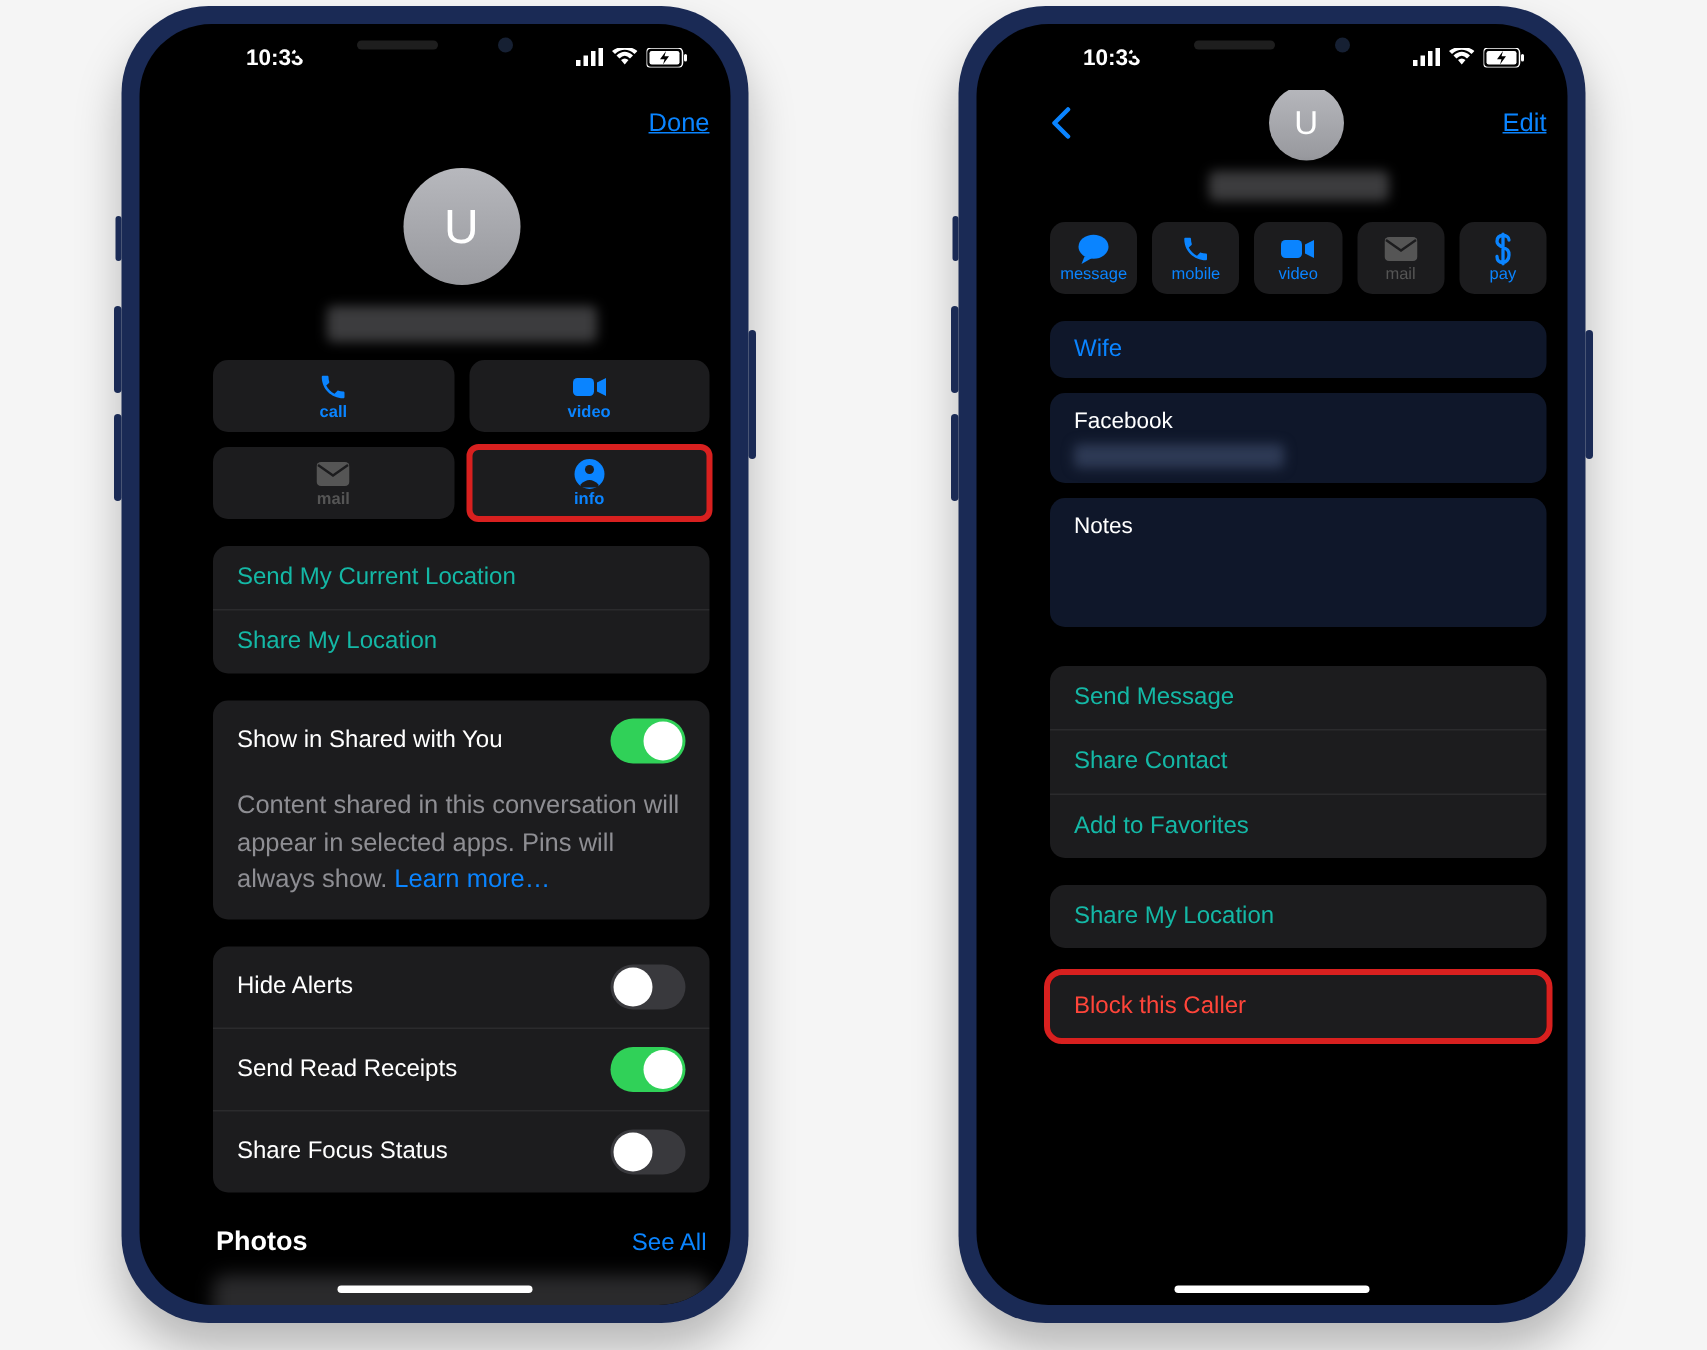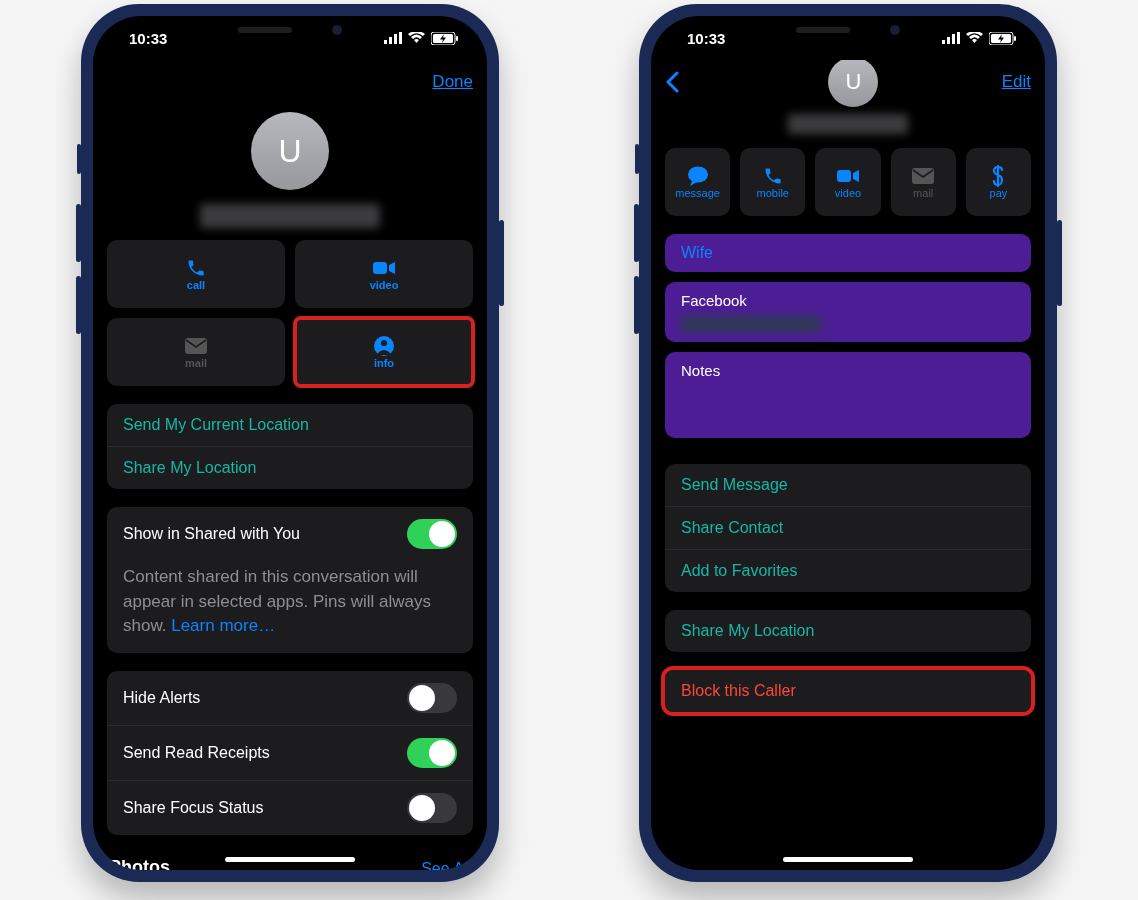--- a/index.html
+++ b/index.html
@@ -32,20 +32,21 @@
   .btn-voldn { left: -5px; top: 272px; width: 5px; height: 58px; }
   .btn-power { right: -5px; top: 216px; width: 5px; height: 86px; }
 
   .screen {
     width: 100%; height: 100%;
     background: #000;
     border-radius: 48px;
     overflow: hidden;
     position: relative;
     color: #fff;
+    padding-left: 35px;
   }
   .notch {
     position: absolute; top: 0; left: 50%; transform: translateX(-50%);
     width: 190px; height: 28px; background: #000; border-radius: 0 0 18px 18px;
     z-index: 5;
     display: flex; justify-content: center; align-items: center; gap: 40px;
   }
   .notch .speaker { width: 54px; height: 6px; background: #1e1e1e; border-radius: 3px; }
   .notch .cam { width: 10px; height: 10px; background: #162033; border-radius: 50%; }
 
@@ -74,21 +75,21 @@
   .avatar.small { width: 50px; height: 50px; font-size: 22px; }
   .blurred-name { width: 180px; height: 24px; margin: 14px auto 10px; background: #3c3c3e; border-radius: 4px; filter: blur(4px); }
   .blurred-name.sm { width: 120px; height: 20px; margin: 10px auto 14px; }
 
   
   .actions { display: grid; gap: 10px; }
   .actions.four { grid-template-columns: repeat(2,1fr); font-weight: bold; }
   .actions.five { grid-template-columns: repeat(5,1fr); }
   .action-btn {
     background: #1c1c1e; border-radius: 10px;
-    height: 68px;
+    height: 48px;
     display: flex; flex-direction: column; align-items: center; justify-content: center; gap: 0;
     color: #0a84ff; font-size: 11px;
   }
   .action-btn.disabled { color: #555; }
   .action-btn .ico { height: 22px; display: flex; align-items: center; justify-content: center; }
   .highlight-red { outline: 4px solid #d8201f; outline-offset: -2px; border-radius: 6px; }
 
   
   .panel { background: #1c1c1e; border-radius: 10px; margin-top: 18px; overflow: hidden; }
   .row { padding: 12px 16px; font-size: 16px; display: flex; justify-content: space-between; align-items: center; }
@@ -106,21 +107,21 @@
   .toggle.on .knob { right: 2px; }
   .toggle.off .knob { left: 2px; }
 
   
   .photos-hdr { display: flex; justify-content: space-between; align-items: flex-end; margin-top: 18px; padding: 4px 2px; }
   .photos-hdr .t { font-size: 18px; font-weight: 600; }
   .photos-hdr .see { color: #0a84ff; font-size: 16px; }
   .photo-thumb { width: 100%; height: 70px; border-radius: 8px; background: #2a2a2c; margin-top: 8px; filter: blur(6px); }
 
   
-  .section-label { background: #4c1d95; border-radius: 10px; margin-top: 10px; padding: 10px 16px; }
+  .section-label { background: #0f172a; border-radius: 10px; margin-top: 10px; padding: 10px 16px; }
   .small-label { font-size: 15px; color: #fff; }
   .blur-line { width: 140px; height: 16px; background: #2e3a55; filter: blur(4px); border-radius: 3px; margin-top: 6px; }
   .notes-box { height: 86px; }
 
   .highlight-red-row { outline: 4px solid #d8201f; border-radius: 8px; }
 
   svg { display: block; }
 </style>
 </head>
 <body>

